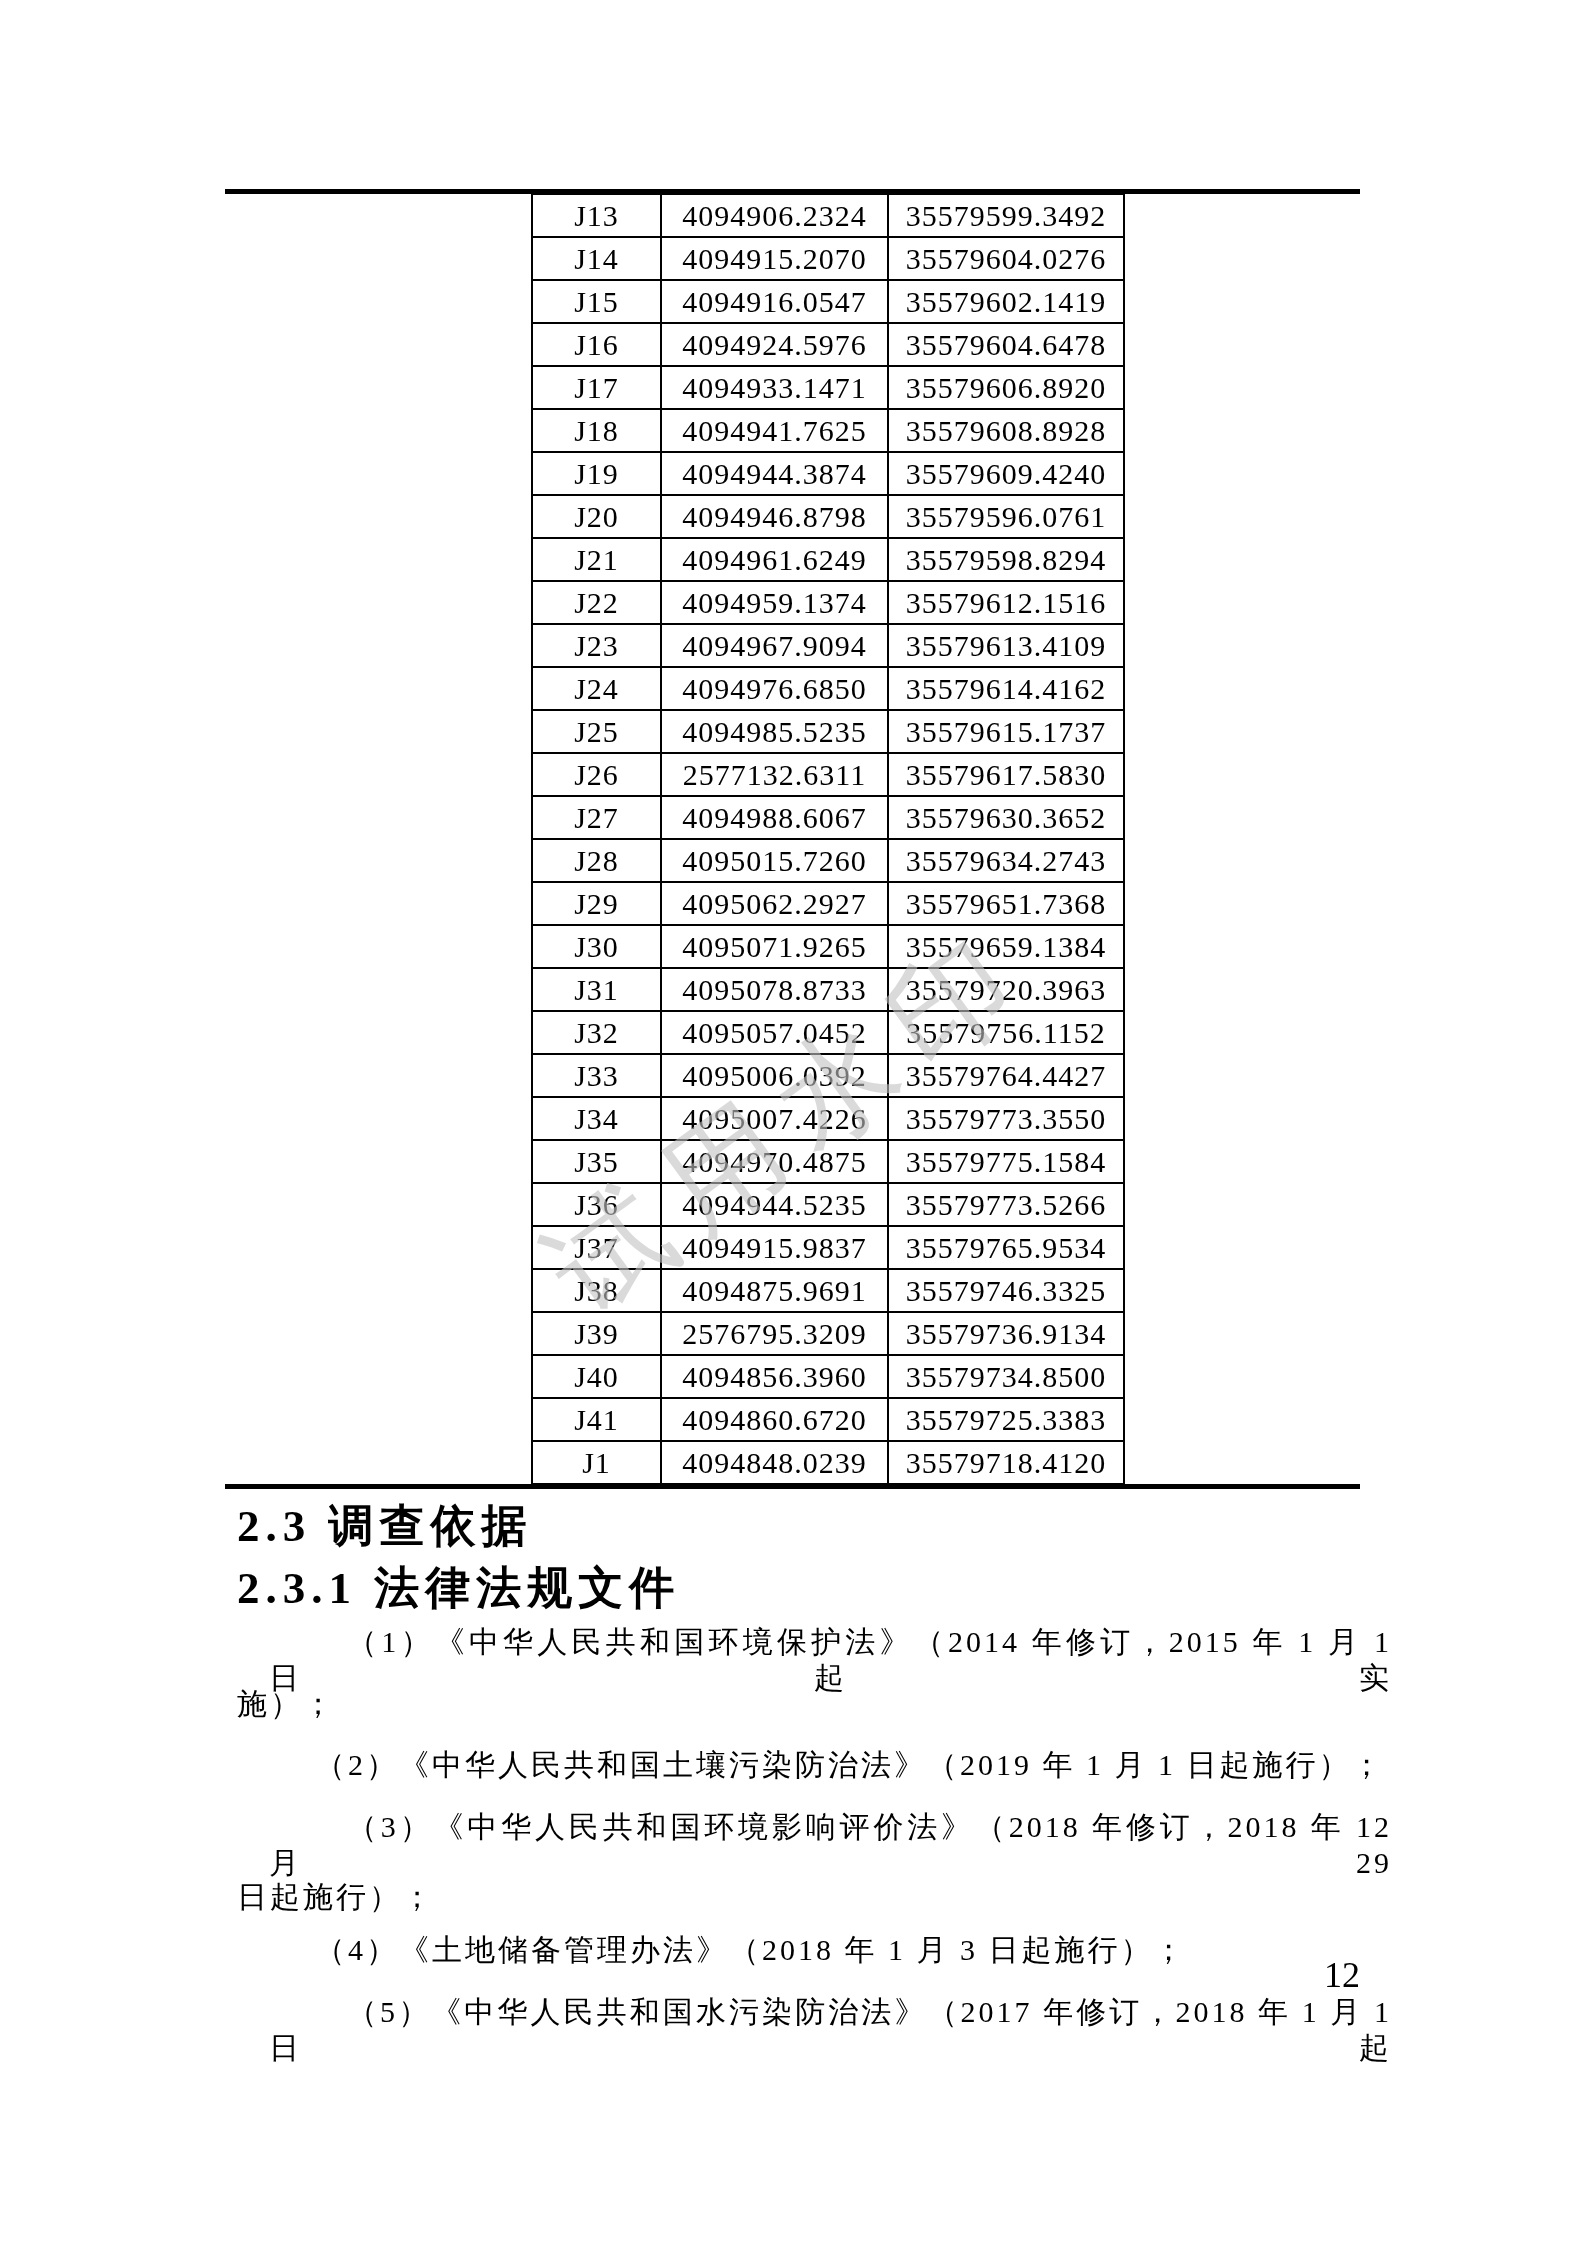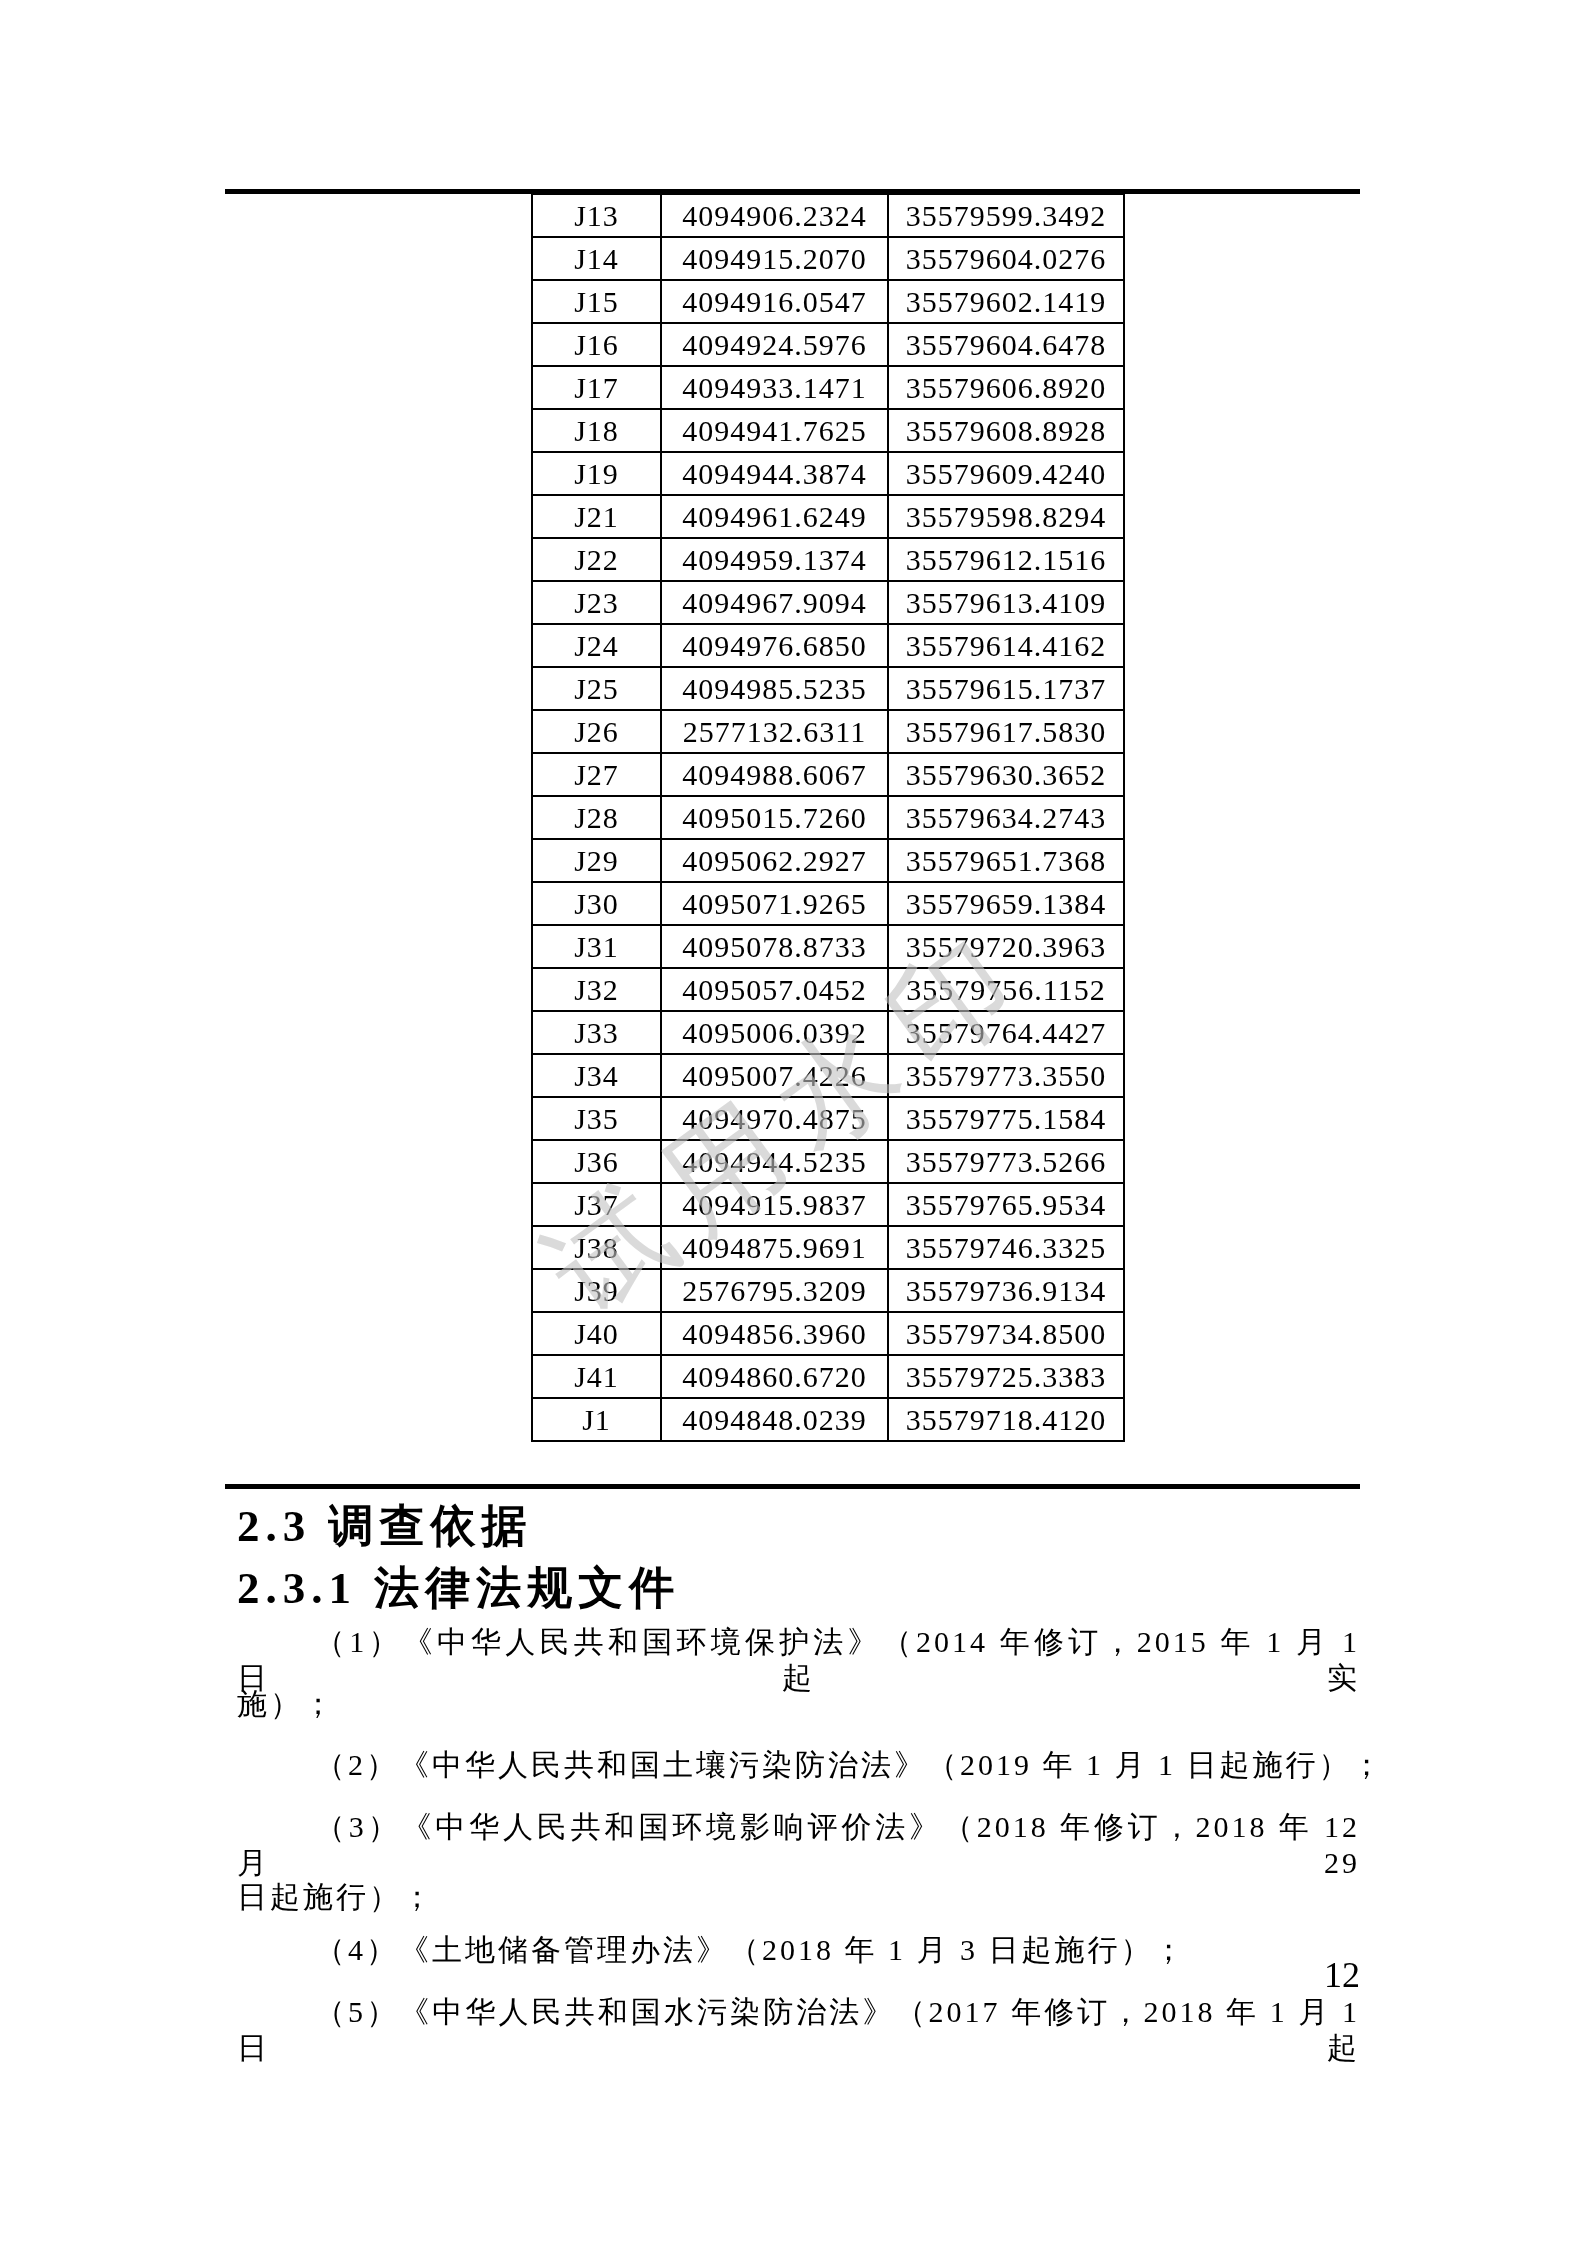--- a/index.html
+++ b/index.html
@@ -46,20 +46,21 @@
   .bodyline {
     position:absolute; left:237px; width:1123px;
     font-size:30px; line-height:36px;
     letter-spacing:3px;
   }
   .bodyline.nowrapline { white-space:nowrap; }
   .bodyline.indent { text-indent:78px; }
   .bodyline.justify {
     text-align:justify;
     text-align-last:justify;
+    margin-left:32px;
   }
 
   .watermark {
     position:absolute; left:790px; top:1122px;
     transform:translate(-50%,-50%) rotate(-36deg);
     transform-origin:center center;
     font-size:118px; letter-spacing:22px;
     color:#c2c2c2; opacity:0.6;
     white-space:nowrap;
     z-index:3;
@@ -114,20 +115,25 @@
           <td>J18</td>
           <td>4094941.7625</td>
           <td>35579608.8928</td>
         </tr>
         <tr>
           <td>J19</td>
           <td>4094944.3874</td>
           <td>35579609.4240</td>
         </tr>
         <tr>
+          <td>J20</td>
+          <td>4094946.8798</td>
+          <td>35579596.0761</td>
+        </tr>
+        <tr>
           <td>J21</td>
           <td>4094961.6249</td>
           <td>35579598.8294</td>
         </tr>
         <tr>
           <td>J22</td>
           <td>4094959.1374</td>
           <td>35579612.1516</td>
         </tr>
         <tr>

